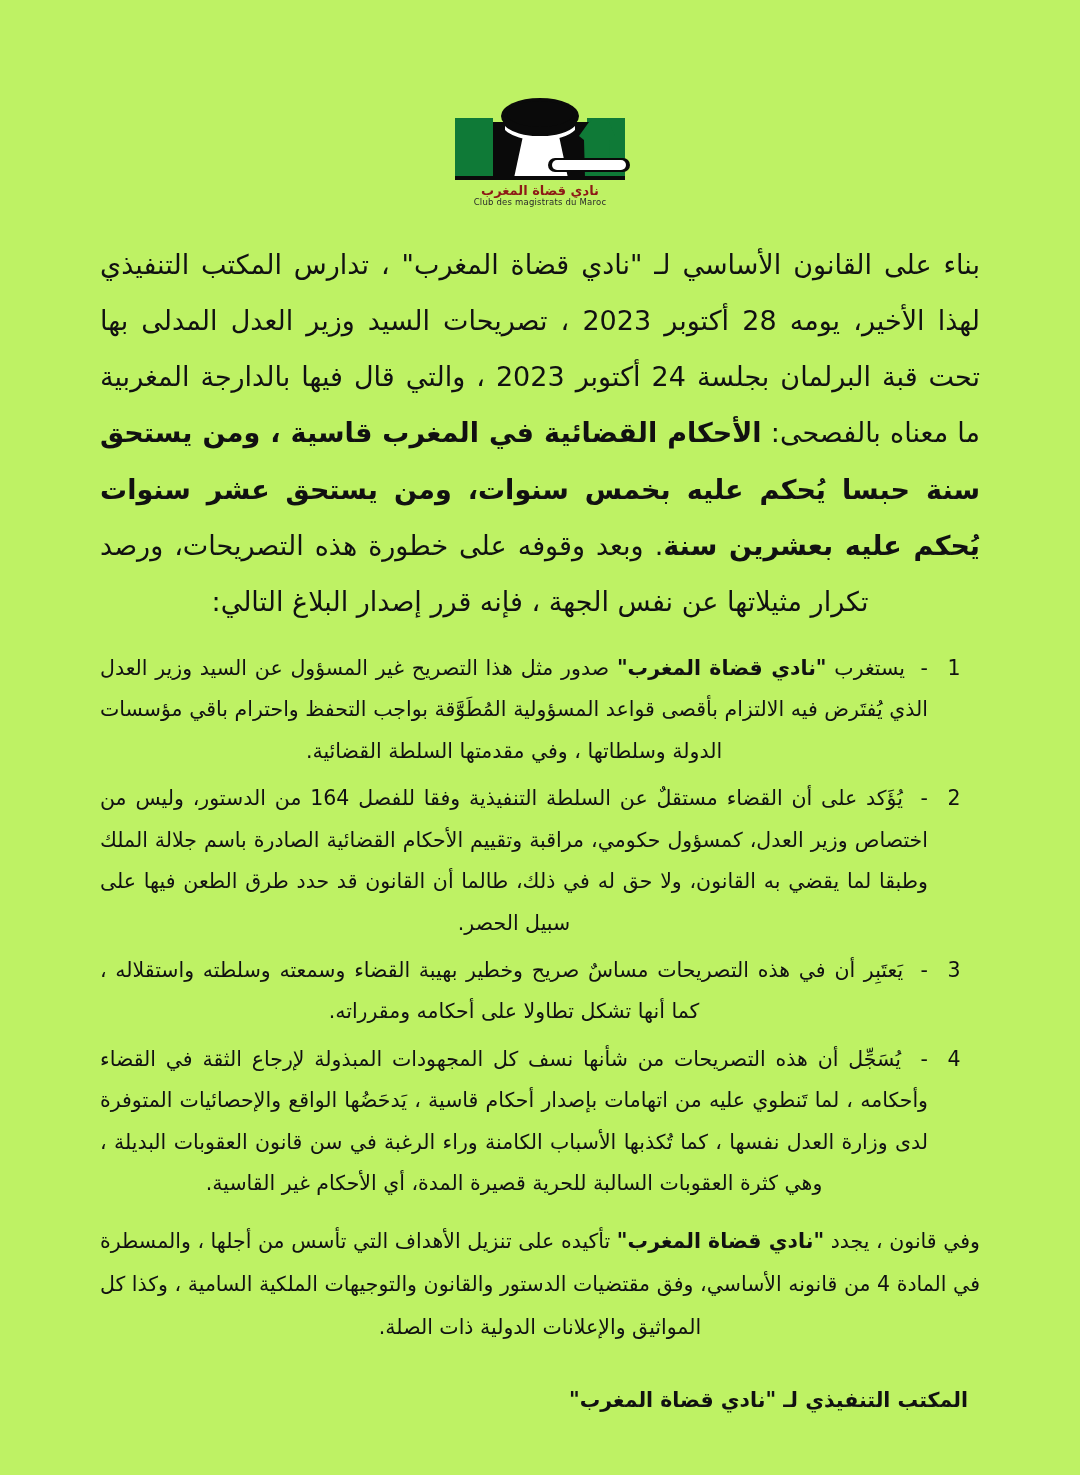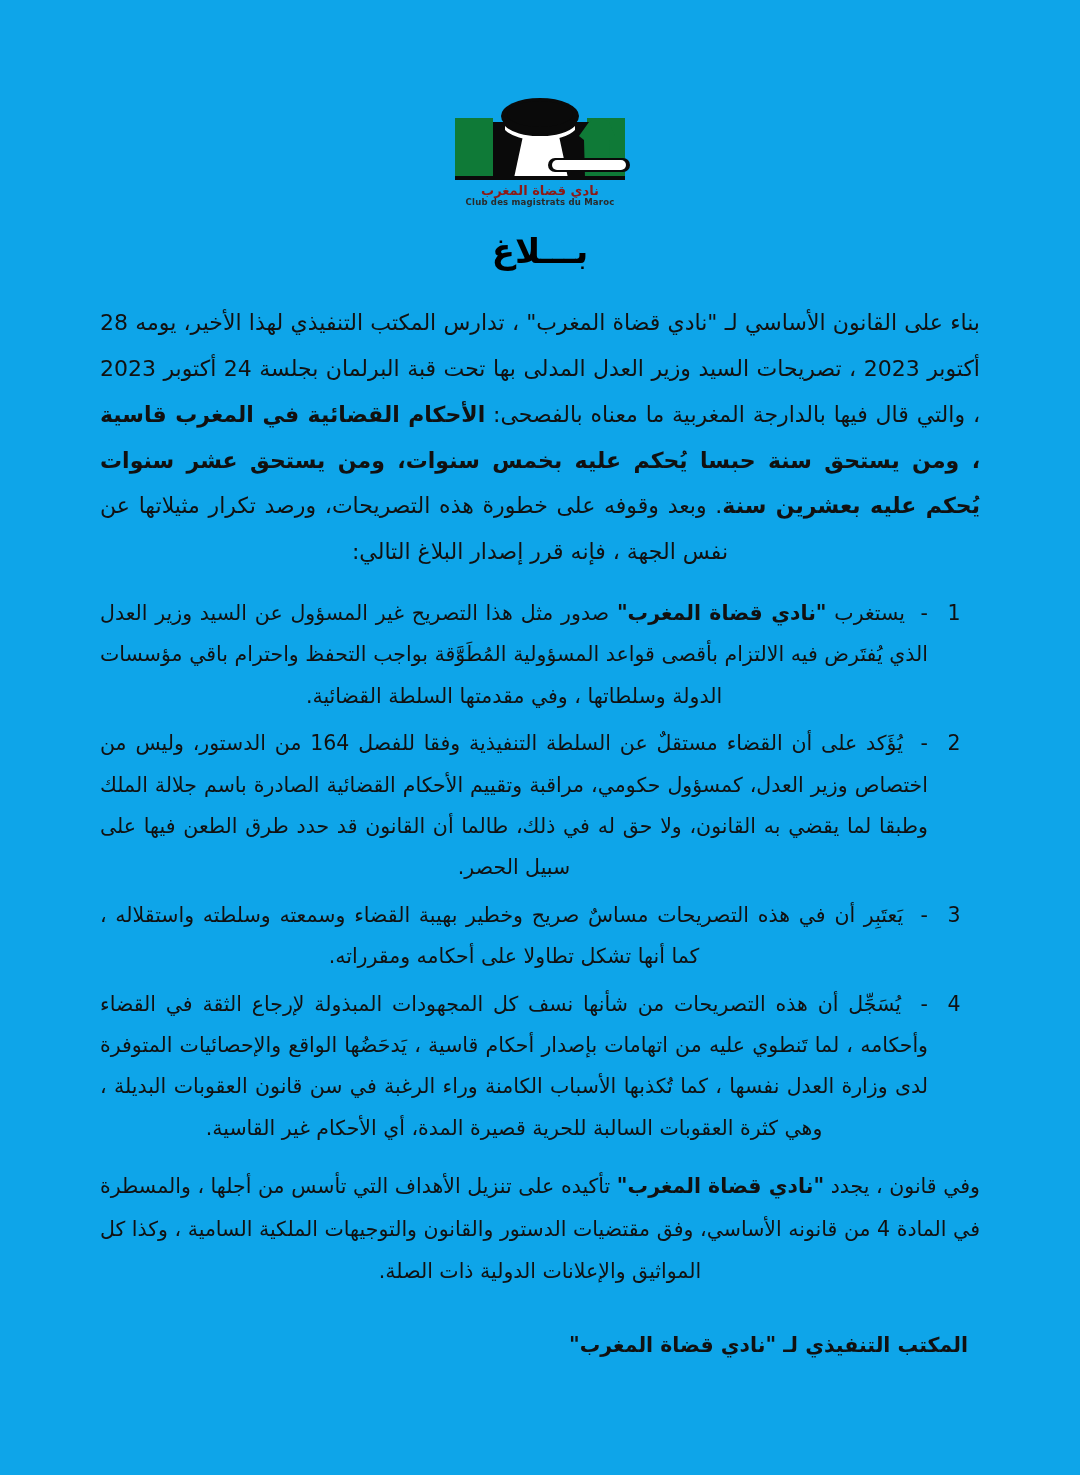--- a/index.html
+++ b/index.html
@@ -16,21 +16,21 @@
     color: #0b0b0b;
     overflow: hidden;
   }
 
   .page {
     width: 1080px;
     height: 1475px;
     box-sizing: border-box;
     padding: 0 100px;
     position: relative;
-    background: #0ea5e9;
+    background: #bef264;
   }
 
   
   .logo-block {
     width: 100%;
     display: flex;
     flex-direction: column;
     align-items: center;
     padding-top: 96px;
   }
@@ -45,21 +45,21 @@
     margin-top: 2px;
     font-size: 13px;
     font-weight: 700;
     letter-spacing: 0.5px;
     color: #8d1a16;
     line-height: 1.05;
     text-align: center;
   }
   .logo-caption-fr {
     font-size: 8.5px;
-    font-weight: 700;
+    font-weight: 400;
     color: #2a2a2a;
     letter-spacing: 0.2px;
     line-height: 1.1;
     text-align: center;
     direction: ltr;
   }
 
   
   .doc-title {
     text-align: center;
@@ -68,21 +68,21 @@
     letter-spacing: 2px;
     margin-top: 26px;
     margin-bottom: 0;
     line-height: 1.1;
     color: #000;
   }
 
   
   .intro {
     margin-top: 30px;
-    font-size: 22px;
+    font-size: 27px;
     line-height: 2.08;
     text-align: justify;
     text-align-last: center;
     color: #111;
   }
   .intro p { margin: 0; }
 
   b, .bold { font-weight: 700; }
 
   
@@ -162,21 +162,20 @@
         <path d="M108 62 L176 62 a7 7 0 0 1 0 14 L108 76 a7 7 0 0 1 0 -14 Z" fill="#0a0a0a"></path>
         <path d="M110 64 L174 64 a5 5 0 0 1 0 10 L110 74 a5 5 0 0 1 0 -10 Z" fill="#ffffff"></path>
 
         <rect x="8" y="80" width="170" height="4" fill="#0a0a0a"></rect>
       </svg>
     </div>
     <div class="logo-caption-ar">نادي قضاة المغرب</div>
     <div class="logo-caption-fr">Club des magistrats du Maroc</div>
   </div>
 
-  <h1 class="doc-title">بـــلاغ</h1>
 
   <div class="intro">
     <p>
       <span>بناء على القانون الأساسي لـ "نادي قضاة المغرب" ، تدارس المكتب التنفيذي لهذا الأخير، يومه 28 أكتوبر 2023 ، تصريحات السيد وزير العدل المدلى بها تحت قبة البرلمان بجلسة 24 أكتوبر 2023 ، والتي قال فيها بالدارجة المغربية ما معناه بالفصحى: </span><b>الأحكام القضائية في المغرب قاسية ، ومن يستحق سنة حبسا يُحكم عليه بخمس سنوات، ومن يستحق عشر سنوات يُحكم عليه بعشرين سنة</b><span>. وبعد وقوفه على خطورة هذه التصريحات، ورصد تكرار مثيلاتها عن نفس الجهة ، فإنه قرر إصدار البلاغ التالي:</span>
     </p>
   </div>
 
   <div class="clauses">
 
     <div class="clause">

